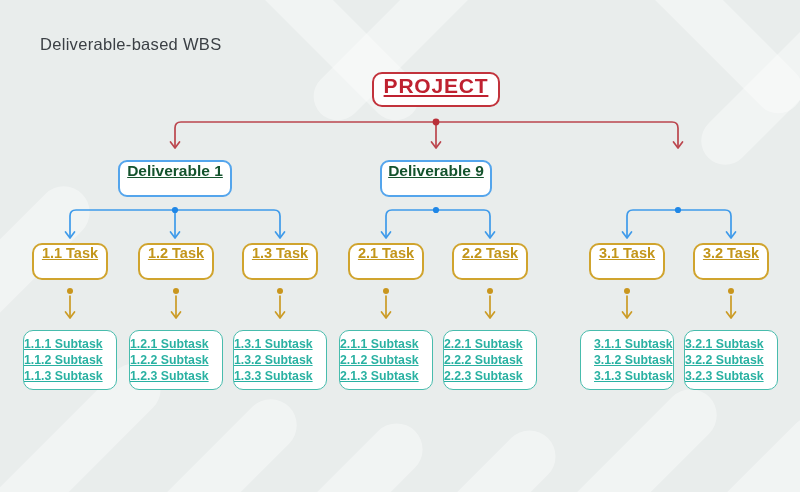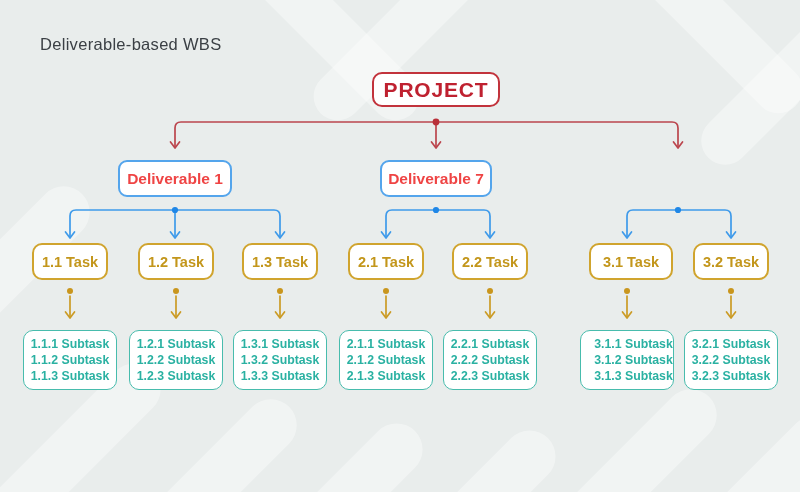--- a/index.html
+++ b/index.html
@@ -33,31 +33,32 @@
     font-size:16.5px;letter-spacing:.3px;
     color:#3b4045;
   }
 
   svg.wires{position:absolute;left:0;top:0;pointer-events:none;}
 
   .box{
     position:absolute;
     background:#ffffff;
     box-sizing:border-box;
-    display:flex;align-items:center;justify-content:center;
+    display:flex;align-items:flex-start;justify-content:center;
     text-align:center;
     font-weight:bold;
+    text-decoration:underline;
   }
   .root{
     border:2.5px solid #c2333c;border-radius:10px;
     color:#bf2130;font-size:21px;letter-spacing:.8px;
   }
   .deliv{
     border:2px solid #54a5ec;border-radius:9px;
-    color:#ef4444;font-size:15.5px;
+    color:#14532d;font-size:15.5px;
   }
   .task{
     border:2px solid #d0a42e;border-radius:10px;
     color:#c3961b;font-size:14.5px;
   }
   .sub{
     border:1.5px solid #48bcad;border-radius:10px;
     color:#2ab1a2;font-size:12.3px;
     flex-direction:column;line-height:16px;
     justify-content:center;
@@ -65,21 +66,21 @@
 
   #root-box{left:372px;top:72px;width:128px;height:35px;}
   #d1{left:118px;top:160px;width:114px;height:37px;}
   #d2{left:380px;top:160px;width:112px;height:37px;}
   #d3{left:622px;top:160px;width:113px;height:37px;}
   #t11{left:32px;top:243px;width:76px;height:37px;}
   #t12{left:138px;top:243px;width:76px;height:37px;}
   #t13{left:242px;top:243px;width:76px;height:37px;}
   #t21{left:348px;top:243px;width:76px;height:37px;}
   #t22{left:452px;top:243px;width:76px;height:37px;}
-  #t31{left:589px;top:243px;width:84px;height:37px;}
+  #t31{left:589px;top:243px;width:76px;height:37px;}
   #t32{left:693px;top:243px;width:76px;height:37px;}
   #s11{left:23px;top:330px;width:94px;height:60px;}
   #s12{left:129px;top:330px;width:94px;height:60px;}
   #s13{left:233px;top:330px;width:94px;height:60px;}
   #s21{left:339px;top:330px;width:94px;height:60px;}
   #s22{left:443px;top:330px;width:94px;height:60px;}
   #s31{left:580px;top:330px;width:94px;height:60px;padding-left:13px;}
   #s32{left:684px;top:330px;width:94px;height:60px;}
 </style>
 </head>
@@ -155,21 +156,21 @@
   <div class="title">Deliverable-based WBS</div>
 
   <div class="box root" id="root-box">
     <span>PROJECT</span>
   </div>
 
   <div class="box deliv" id="d1">
     <span>Deliverable 1</span>
   </div>
   <div class="box deliv" id="d2">
-    <span>Deliverable 7</span>
+    <span>Deliverable 9</span>
   </div>
 
   <div class="box task" id="t11">
     <span>1.1 Task</span>
   </div>
   <div class="box task" id="t12">
     <span>1.2 Task</span>
   </div>
   <div class="box task" id="t13">
     <span>1.3 Task</span>

